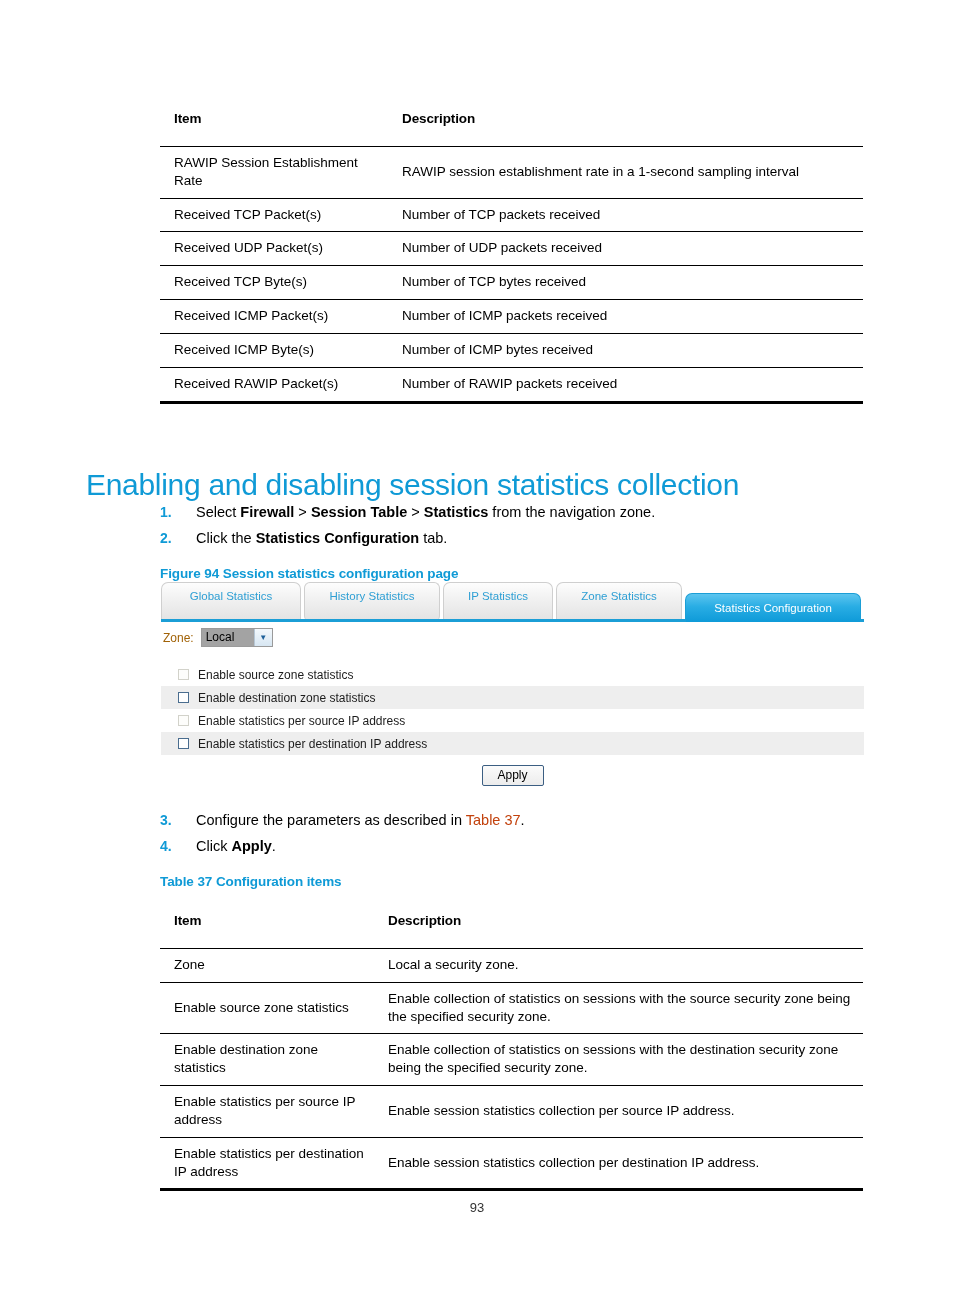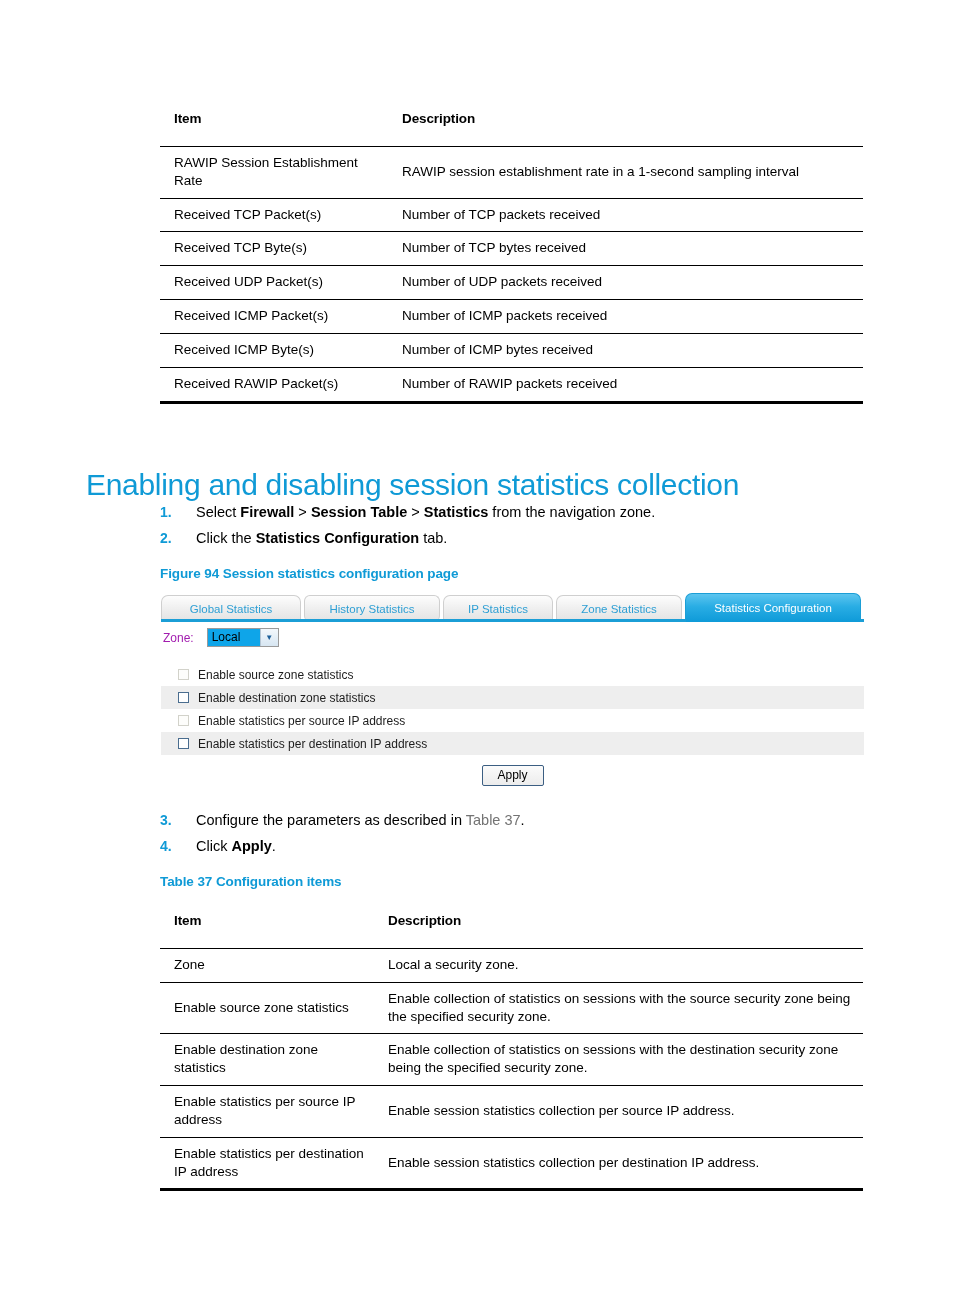--- a/index.html
+++ b/index.html
@@ -86,21 +86,21 @@
   }
   .step-num {
     color: #0f9ad6;
     font-weight: bold;
     width: 36px;
     flex: 0 0 36px;
     font-size: 14px;
   }
   .step-text { flex: 1; }
   .step-text b { font-weight: bold; }
-  .xref { color: #737373; }
+  .xref { color: #c2410c; }
 
   #steps-a { top: 504px; }
   #steps-b { top: 812px; }
 
   
   .caption {
     position: absolute;
     left: 160px;
     color: #0f9ad6;
     font-weight: bold;
@@ -120,21 +120,21 @@
     background: #ffffff;
     font-family: "Liberation Sans", sans-serif;
   }
   .tabstrip {
     position: relative;
     height: 30px;
     display: flex;
     align-items: flex-end;
   }
   .tab {
-    height: 27px;
+    height: 40px;
     line-height: 27px;
     text-align: center;
     font-size: 11.5px;
     color: #2e9fd4;
     border-radius: 7px 7px 0 0;
     background: linear-gradient(to bottom, #fdfdfd 0%, #f0f0f0 45%, #e2e2e2 100%);
     border: 1px solid #cfcfcf;
     border-bottom: none;
     margin-right: 3px;
     box-sizing: border-box;
@@ -161,29 +161,29 @@
     height: 3px;
     background: linear-gradient(to right, #1b9ed6 0%, #1b9ed6 100%);
     z-index: 2;
   }
   .zone-row {
     display: flex;
     align-items: center;
     padding: 6px 0 0 2px;
     font-size: 12px;
   }
-  .zone-label { margin-right: 13px; color: #a21caf; font-size: 12px; }
+  .zone-label { margin-right: 7px; color: #a16207; font-size: 12px; }
   .zone-select {
     display: inline-flex;
     align-items: center;
     justify-content: space-between;
     width: 72px;
     height: 19px;
     border: 1px solid #9a9a9a;
-    background: #0ea5e9;
+    background: #a3a3a3;
     font-size: 12px;
     padding: 0 0 0 4px;
     box-sizing: border-box;
     color: #000;
   }
   .zone-select .sel-val { line-height: 17px; }
   .zone-select .sel-arrow {
     width: 17px;
     height: 17px;
     background: linear-gradient(to bottom, #f3f8fc 0%, #d7e6f2 100%);
@@ -271,26 +271,26 @@
     <tbody id="t36-body">
         <tr>
           <td>RAWIP Session Establishment Rate</td>
           <td class="desc">RAWIP session establishment rate in a 1-second sampling interval</td>
         </tr>
         <tr>
           <td>Received TCP Packet(s)</td>
           <td class="desc">Number of TCP packets received</td>
         </tr>
         <tr>
+          <td>Received UDP Packet(s)</td>
+          <td class="desc">Number of UDP packets received</td>
+        </tr>
+        <tr>
           <td>Received TCP Byte(s)</td>
           <td class="desc">Number of TCP bytes received</td>
-        </tr>
-        <tr>
-          <td>Received UDP Packet(s)</td>
-          <td class="desc">Number of UDP packets received</td>
         </tr>
         <tr>
           <td>Received ICMP Packet(s)</td>
           <td class="desc">Number of ICMP packets received</td>
         </tr>
         <tr>
           <td>Received ICMP Byte(s)</td>
           <td class="desc">Number of ICMP bytes received</td>
         </tr>
         <tr>
@@ -395,14 +395,15 @@
           <td>Enable statistics per source IP address</td>
           <td class="desc">Enable session statistics collection per source IP address.</td>
         </tr>
         <tr>
           <td>Enable statistics per destination IP address</td>
           <td class="desc">Enable session statistics collection per destination IP address.</td>
         </tr>
       </tbody>
   </table>
 
+  <div class="page-number">93</div>
 
 </div>
 
 </body></html>

